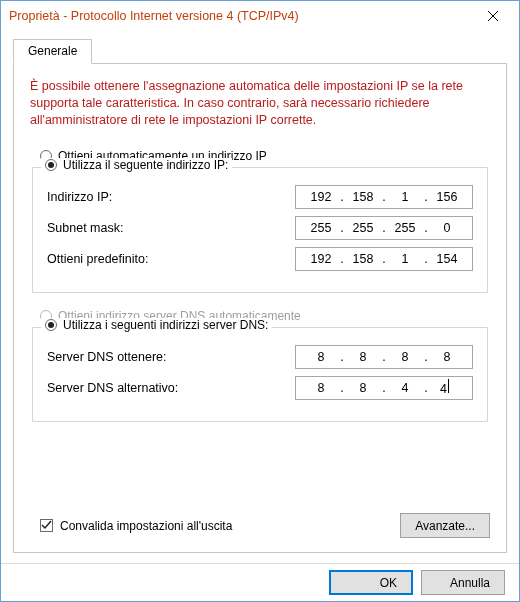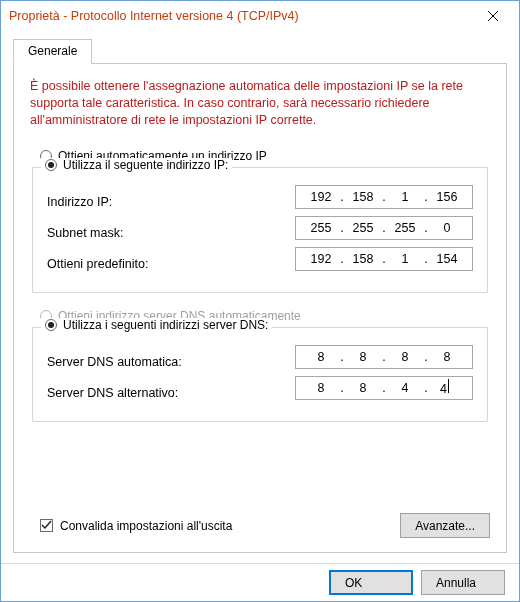--- a/index.html
+++ b/index.html
@@ -114,21 +114,21 @@
   top: -10px;
   left: 8px;
   background: #fff;
   padding: 0 4px;
   display: flex;
   align-items: center;
   gap: 6px;
 }
 .form-row {
   display: flex;
-  align-items: flex-end;
+  align-items: center;
   margin: 7px 0;
   gap: 10px;
 }
 .form-row label {
   flex: 1;
   font-size: 12.5px;
 }
 .ip-input {
   width: 178px;
   height: 24px;
@@ -176,21 +176,21 @@
   margin-top: 6px;
 }
 .btn {
   min-width: 84px;
   height: 25px;
   border: 1px solid #a0a0a0;
   background: #e1e1e1;
   font-size: 12px;
   display: inline-flex;
   align-items: center;
-  justify-content: flex-start;
+  justify-content: flex-end;
   padding: 0 14px;
   cursor: default;
 }
 .footer {
   height: 38px;
   display: flex;
   align-items: center;
   justify-content: flex-end;
   gap: 8px;
   padding: 0 14px;
@@ -289,21 +289,21 @@
         <span>Ottieni indirizzo server DNS automaticamente</span>
       </div>
 
       <div class="fieldset">
         <div class="fieldset-legend">
           <span class="radio checked"></span>
           <span>Utilizza i seguenti indirizzi server DNS:</span>
         </div>
 
         <div class="form-row">
-          <label>Server DNS automatica:</label>
+          <label>Server DNS ottenere:</label>
           <div class="ip-input">
             <span class="oct">8</span>
               <span class="dot">.</span>
             <span class="oct">8</span>
               <span class="dot">.</span>
             <span class="oct">8</span>
               <span class="dot">.</span>
             <span class="oct">8</span>
           </div>
         </div>

